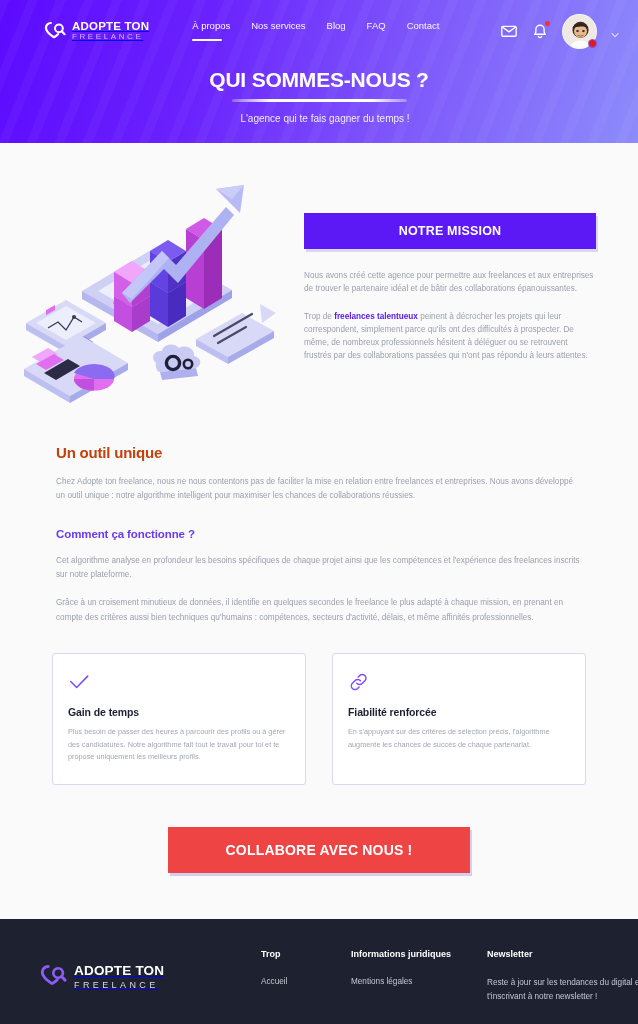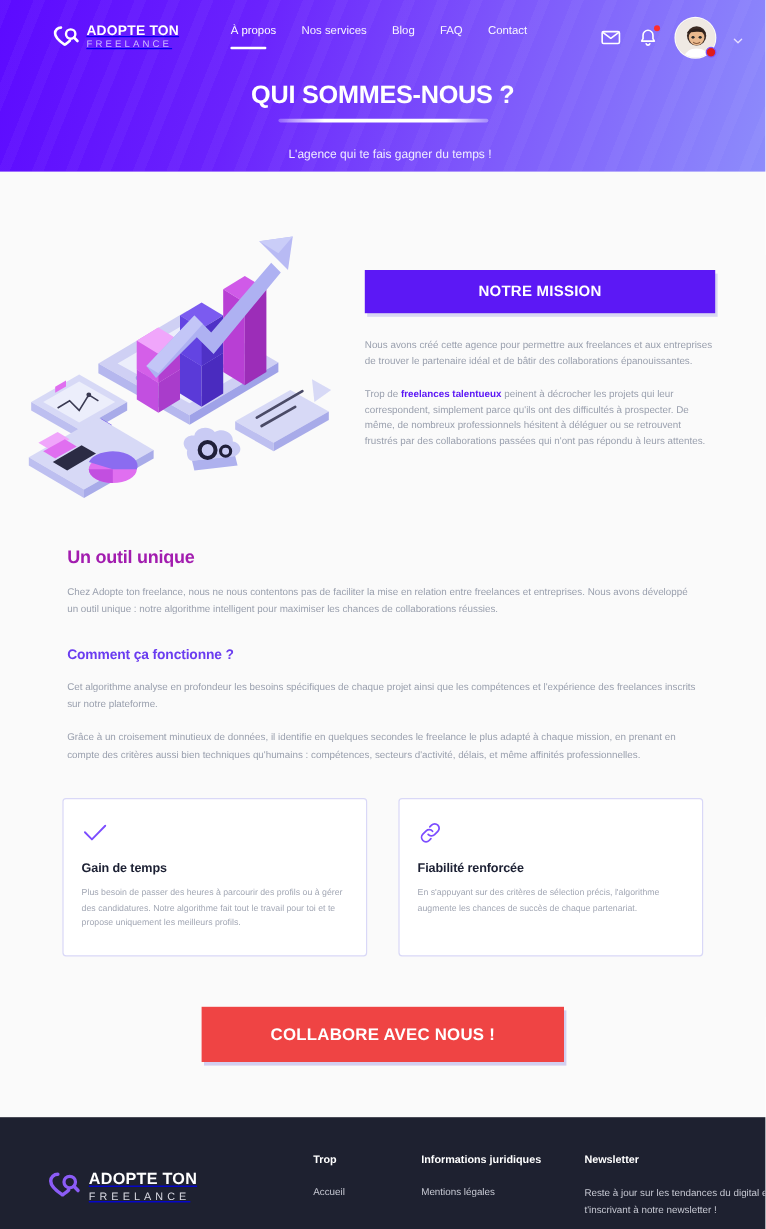--- a/index.html
+++ b/index.html
@@ -76,48 +76,48 @@
   .hero-center { position:relative; z-index:3; text-align:center; margin-top:6px; }
   .hero-title {
     color:#fff; font-size:21px; font-weight:bold;
     letter-spacing:-.2px;
   }
   .hero-rule {
     width:175px; height:3px; margin:7px auto 0;
     background:linear-gradient(90deg, rgba(255,255,255,.25), #fff 22%, #fff 80%, rgba(255,255,255,.3));
     border-radius:3px;
   }
-  .hero-sub { color:#f0ecff; font-size:10px; margin-top:22px;padding-left:12px; }
+  .hero-sub { color:#f0ecff; font-size:10px; margin-top:11px;padding-left:12px; }
 
   
   .page { background:#fafafa; padding-bottom:2px; }
 
   .mission-row {
     display:flex; align-items:flex-start;
-    padding:20px 42px 0 10px; gap:4px;justify-content:center;
+    padding:8px 42px 0 10px; gap:4px;justify-content:center;
   }
   .illus { width:290px; height:255px; flex:none; }
   .mission-col { flex:1; padding-top:62px; }
   .mission-btn {
     display:block; width:100%; text-align:center;
     background:#5c18f5; color:#fff; font-weight:bold;
     font-size:12.5px; letter-spacing:.2px;
     padding:11px 8px; border:none; cursor:pointer;
     box-shadow:2px 3px 0 rgba(120,110,220,.25);
   }
   .mission-p {
     color:#9aa0ae; font-size:8.2px; line-height:1.62;
     margin-top:20px;
   }
   .mission-p.second { margin-top:14px; }
   .hl { color:#5c18f5; font-weight:bold; }
 
   .section { padding:0 56px; }
   .h2 {
-    color:#a21caf; font-size:15px; font-weight:bold;
+    color:#c2410c; font-size:15px; font-weight:bold;
     margin-top:38px; letter-spacing:-.2px;
   }
   .body-p {
     color:#9aa0ae; font-size:8.2px; line-height:1.75; margin-top:14px;
   }
   .h3 {
     color:#6a3cf0; font-size:11.5px; font-weight:bold;
     margin-top:24px; letter-spacing:-.1px;
   }
 

